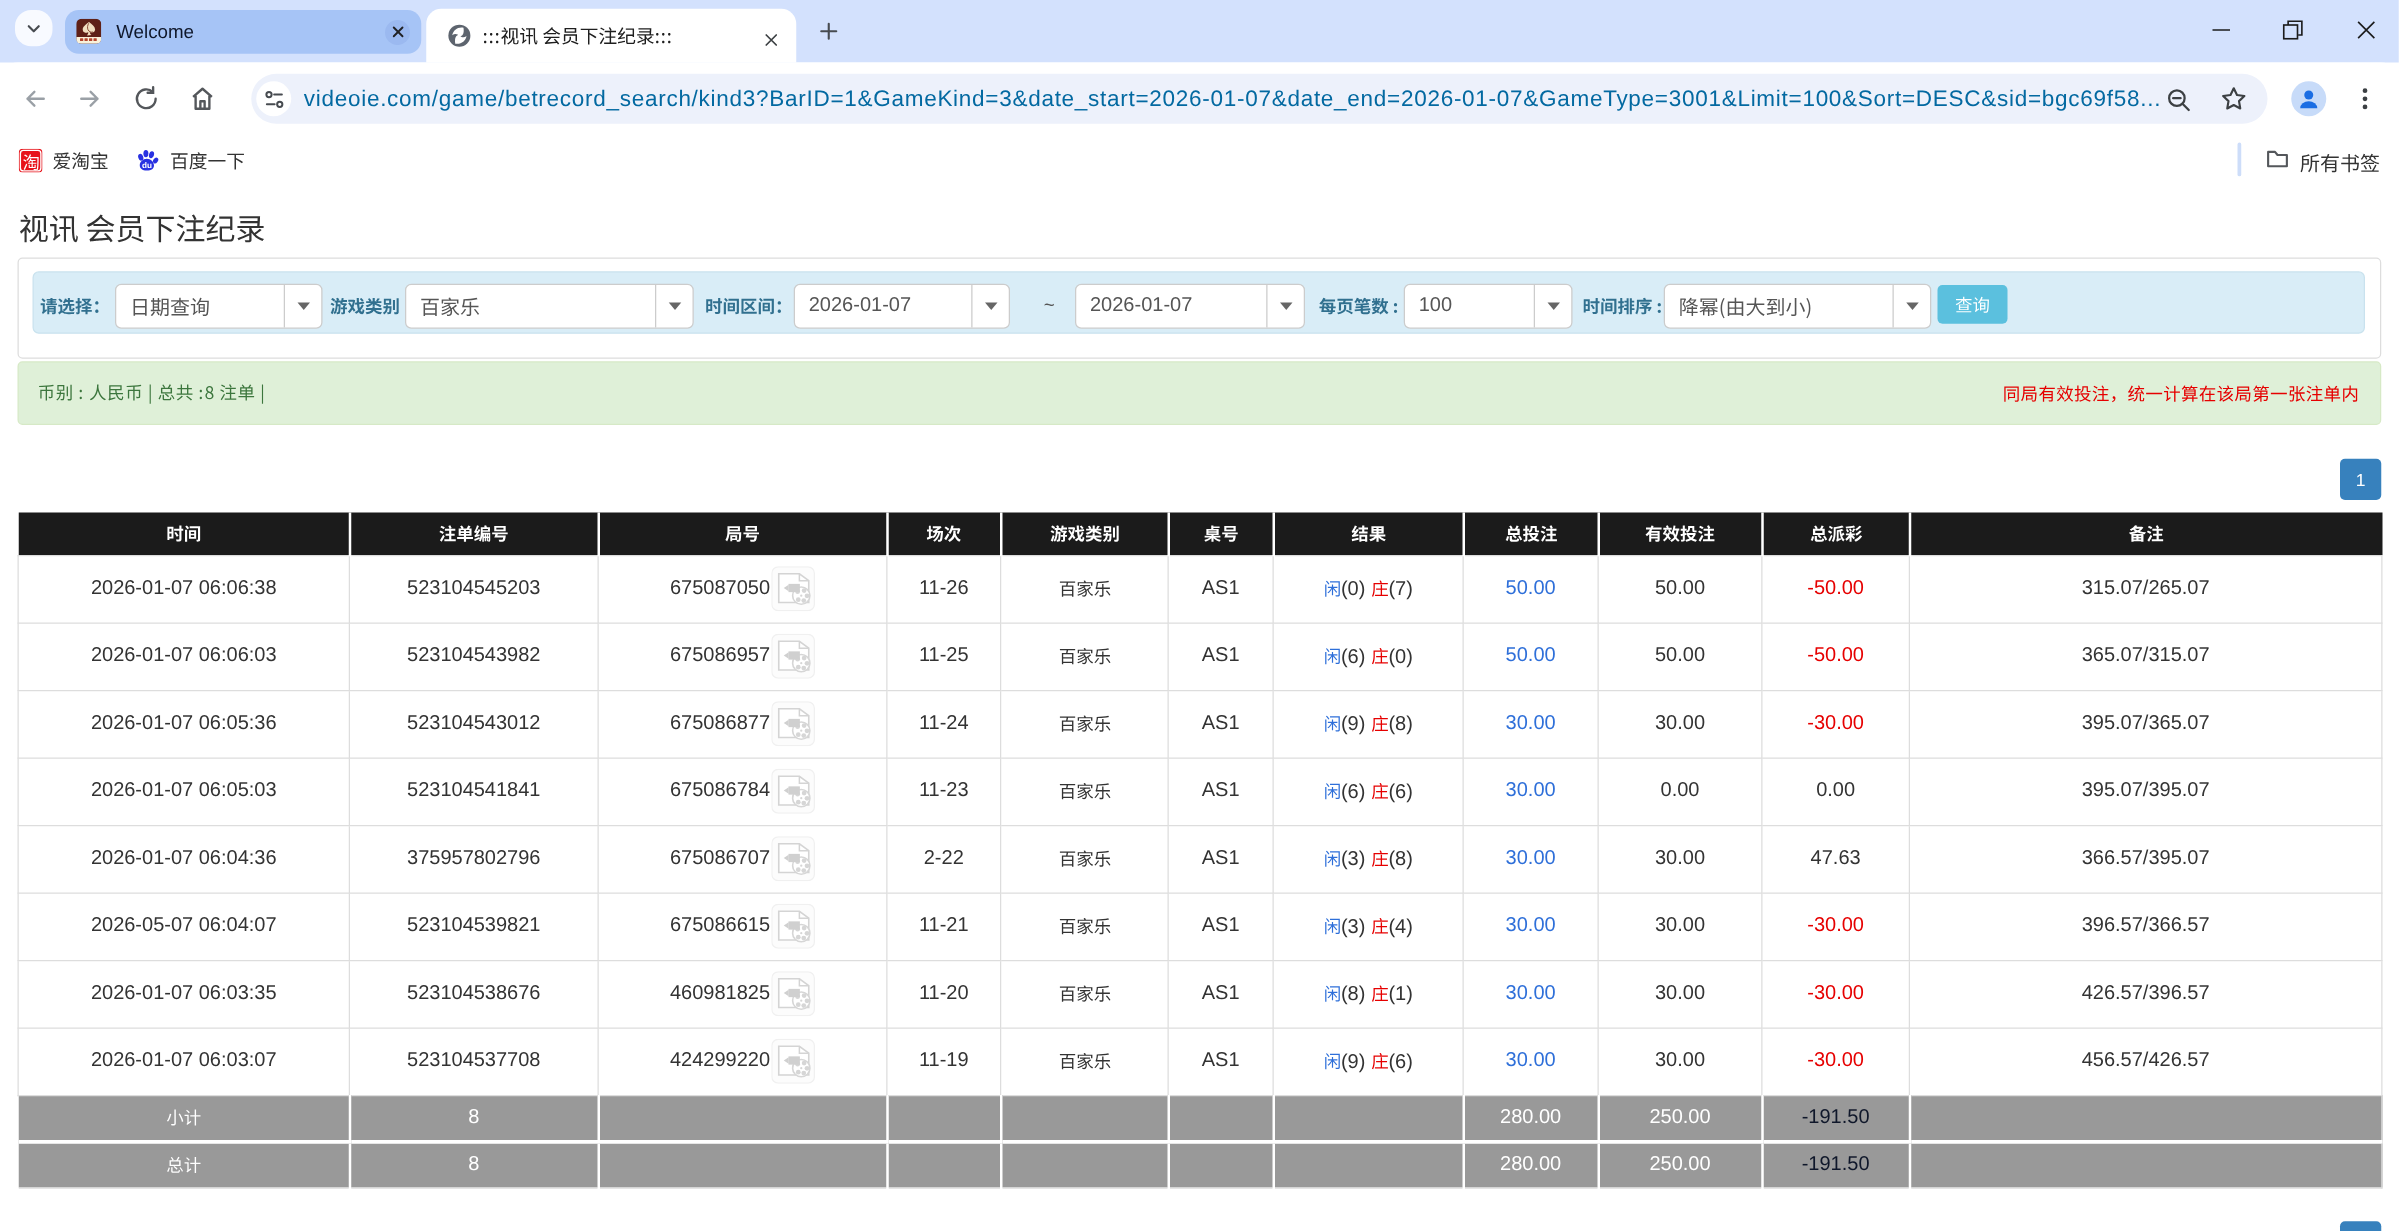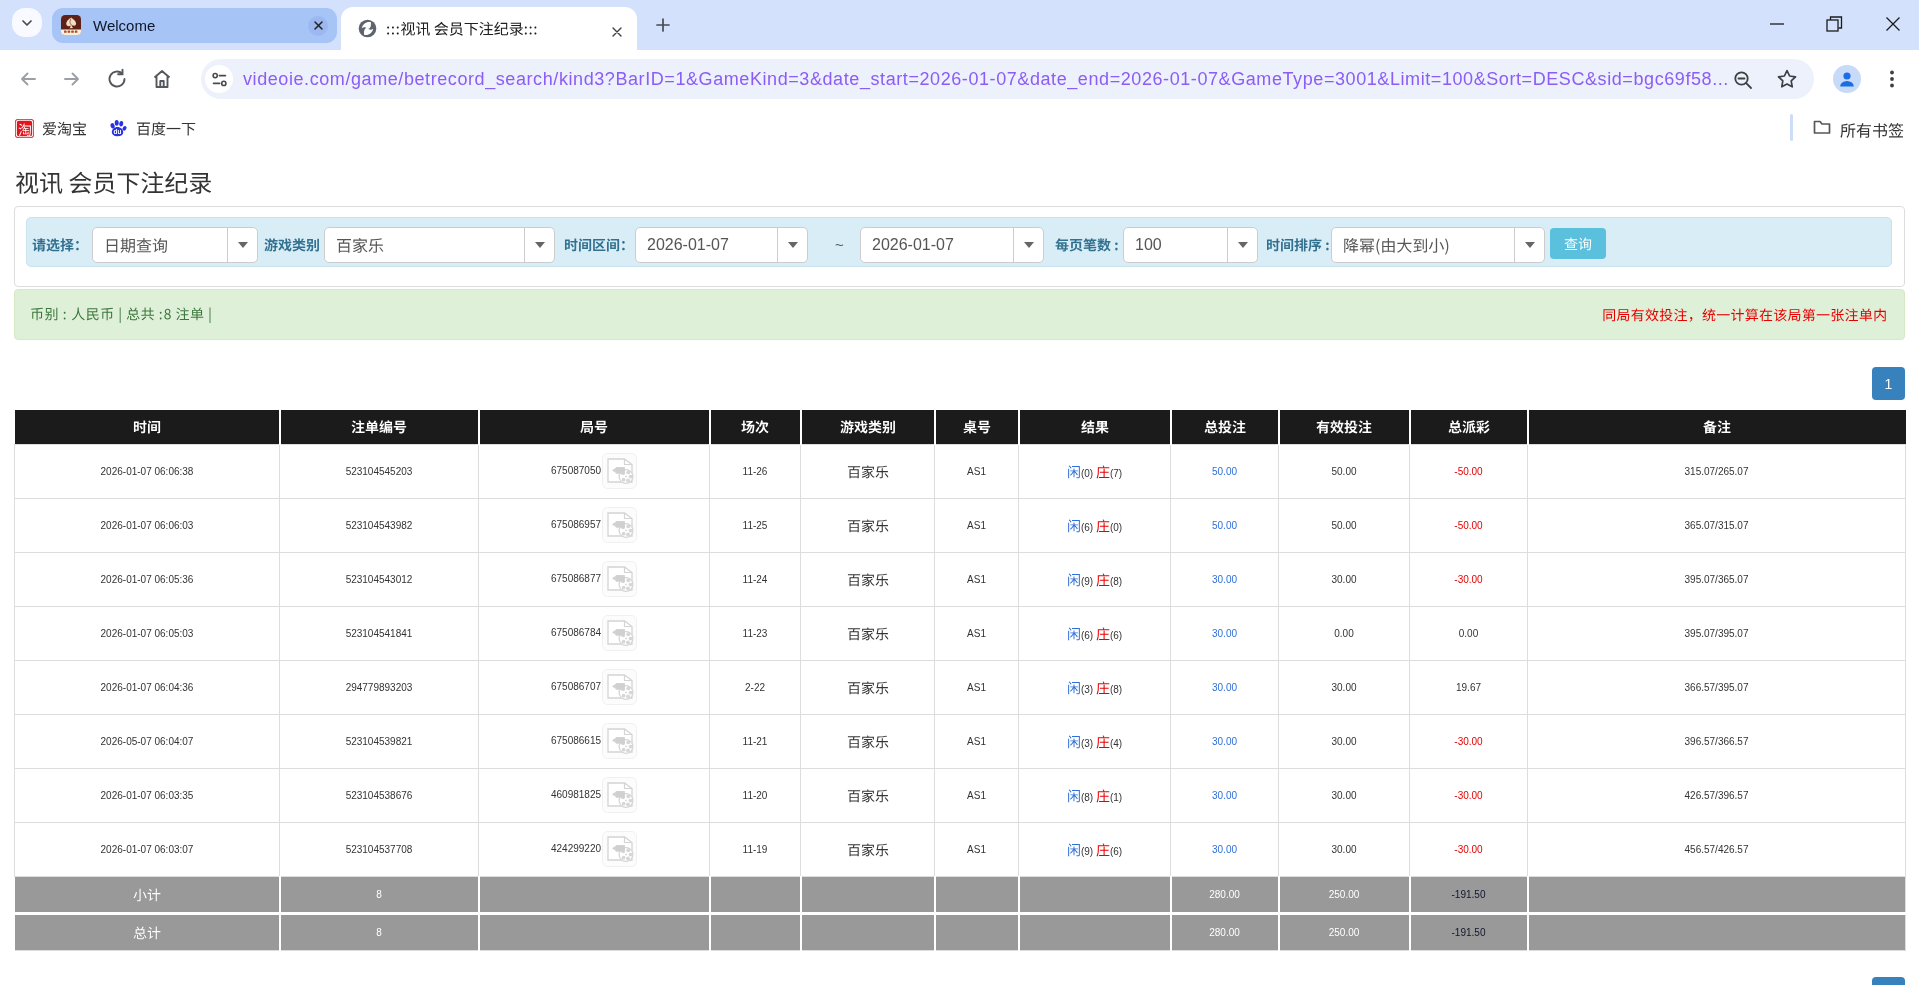--- a/index.html
+++ b/index.html
@@ -13,41 +13,41 @@
 .tab2{position:absolute;left:341px;top:7px;width:296px;height:43px;border-radius:12px 12px 0 0;background:#fff;display:flex;align-items:center}
 .fav2{width:19px;height:19px;margin-left:17px;margin-right:9px}
 .tclose2{position:absolute;right:12px;top:17px;width:16px;height:16px;display:flex;align-items:center;justify-content:center}
 .ntb{position:absolute;left:655px;top:17px}
 .wmin{position:absolute;left:1768px;top:15px}
 .wmax{position:absolute;left:1825px;top:15px}
 .wclose{position:absolute;left:1884px;top:15px}
 .tbi{position:absolute;top:68px}
 .omni{position:absolute;left:201px;top:59px;width:1613px;height:40px;border-radius:20px;background:#edf1fb}
 .sitec{position:absolute;left:205px;top:65px;width:28px;height:28px;border-radius:14px;background:#fff;display:flex;align-items:center;justify-content:center}
-.url{position:absolute;left:243px;top:59px;height:40px;line-height:40px;font-size:18px;color:#8b5cf6;letter-spacing:0.58px;white-space:nowrap}
+.url{position:absolute;left:243px;top:59px;height:40px;line-height:40px;font-size:18px;color:#0369a1;letter-spacing:0.58px;white-space:nowrap}
 .avatar{position:absolute;left:1833px;top:65px;width:28px;height:28px;border-radius:14px;background:#c7dbf9;display:flex;align-items:flex-start;justify-content:center;overflow:hidden;padding-top:4px}
 .bm{position:absolute;top:118px;height:20px;display:flex;align-items:center}
 .bmt{margin-left:8px}
 .bmtao{position:absolute;left:2.5px;top:1px}
 .bmsep{position:absolute;left:1790px;top:114px;width:3px;height:27px;background:#cdddf9;border-radius:2px}
 .bmfold{position:absolute;left:1812px;top:117px}
 .bmall{position:absolute;left:1840px;top:118px}
 .fpanel{position:absolute;left:14px;top:206px;width:1891px;height:81px;background:#fff;border:1px solid #ddd;border-radius:4px}
 .fstrip{position:absolute;left:26px;top:217px;width:1866px;height:50px;background:#d9edf7;border:1px solid #c9e2ee;border-radius:5px}
 .combo{position:absolute;top:227px;height:36px;background:#fff;border:1px solid #ccc;border-radius:5px;display:flex}
 .ctext{flex:1;display:flex;align-items:center;padding-left:11px;overflow:hidden;white-space:nowrap}
 .dt{font-size:16px;color:#555}
 .carr{width:30px;border-left:1px solid #ccc;display:flex;align-items:center;justify-content:center}
 .carr i{width:0;height:0;border-left:5px solid transparent;border-right:5px solid transparent;border-top:6px solid #666}
 .tilde{position:absolute;left:835px;top:227px;height:36px;line-height:36px;font-size:15px;color:#555}
 .qbtn{position:absolute;left:1550px;top:228px;width:56px;height:31px;background:#5bc0de;border-radius:4px;display:flex;align-items:center;justify-content:center}
 .galert{position:absolute;left:14px;top:289px;width:1891px;height:51px;background:#dff0d8;border:1px solid #d6e9c6;border-radius:4px}
 .pg{position:absolute;left:1872px;width:33px;height:33px;background:#3781bd;border-radius:4px;color:#fff;font-size:14px;display:flex;align-items:center;justify-content:center}
 .tblwrap{position:absolute;left:14px;top:410px;width:1891px}
-.grid{border-collapse:collapse;table-layout:fixed;width:1891px;font-size:10px;color:#333}
+.grid{border-collapse:collapse;table-layout:fixed;width:1891px;font-size:16px;color:#333}
 .grid th{background:#1b1b1b;border-right:2px solid #fff;height:34px;text-align:center;vertical-align:middle;padding:0}
 .grid th:last-child{border-right:none}
 .grid td{border:1px solid #ddd;height:54px;text-align:center;vertical-align:middle;padding:0}
 .grid td.blue,.blue{color:#2e6fd9}
 .lnw{margin-right:1px}
 .vib{width:35px;height:36px;vertical-align:middle}
 .grid tr.t1 td,.grid tr.t2 td{background:#999;color:#fff;height:37px;border-right:2px solid #fff;border-left:none}
 .grid tr.t1 td:last-child,.grid tr.t2 td:last-child{border-right:1px solid #ddd}
 .grid tr.t1 td{border-bottom:3px solid #fff}
 .grid tr.t1 td.tred,.grid tr.t2 td.tred{color:#0f172a}
@@ -636,21 +636,21 @@
                 <use href="#sZhuang"></use>
               </g>
             </svg>(6)</td>
 <td class="blue">30.00</td>
           <td>0.00</td>
           <td style="color:#333">0.00</td>
           <td>395.07/395.07</td>
         </tr>
         <tr>
 <td>2026-01-07 06:04:36</td>
-          <td>294779893203</td>
+          <td>375957802796</td>
 <td><span class="lnw">675086707</span><svg class="vib" viewBox="0 0 35 36">
               <rect x="0.5" y="0.5" width="34" height="35" rx="5" fill="#fcfcfc" stroke="#f0f0f0"></rect>
               <use href="#vicon"></use>
             </svg></td>
 <td>2-22</td>
           <td><svg style="width:42.0px;height:20.7px;vertical-align:-4.48px;color:#333;" viewBox="0 -1160 3000 1480">
               <g transform="scale(1,-1)">
                 <use href="#sBJL"></use>
               </g>
             </svg></td>
@@ -659,21 +659,21 @@
               <g transform="scale(1,-1)">
                 <use href="#sXian"></use>
               </g>
             </svg>(3) <svg style="width:14.0px;height:20.7px;vertical-align:-4.48px;color:#e60000;" viewBox="0 -1160 1000 1480">
               <g transform="scale(1,-1)">
                 <use href="#sZhuang"></use>
               </g>
             </svg>(8)</td>
 <td class="blue">30.00</td>
           <td>30.00</td>
-          <td style="color:#333">19.67</td>
+          <td style="color:#333">47.63</td>
           <td>366.57/395.07</td>
         </tr>
         <tr>
 <td>2026-05-07 06:04:07</td>
           <td>523104539821</td>
 <td><span class="lnw">675086615</span><svg class="vib" viewBox="0 0 35 36">
               <rect x="0.5" y="0.5" width="34" height="35" rx="5" fill="#fcfcfc" stroke="#f0f0f0"></rect>
               <use href="#vicon"></use>
             </svg></td>
 <td>11-21</td>

